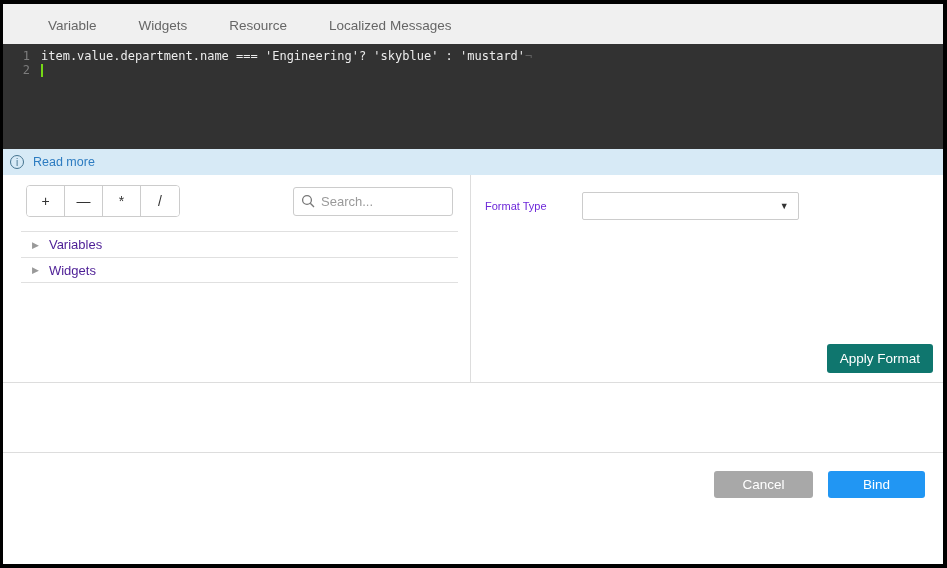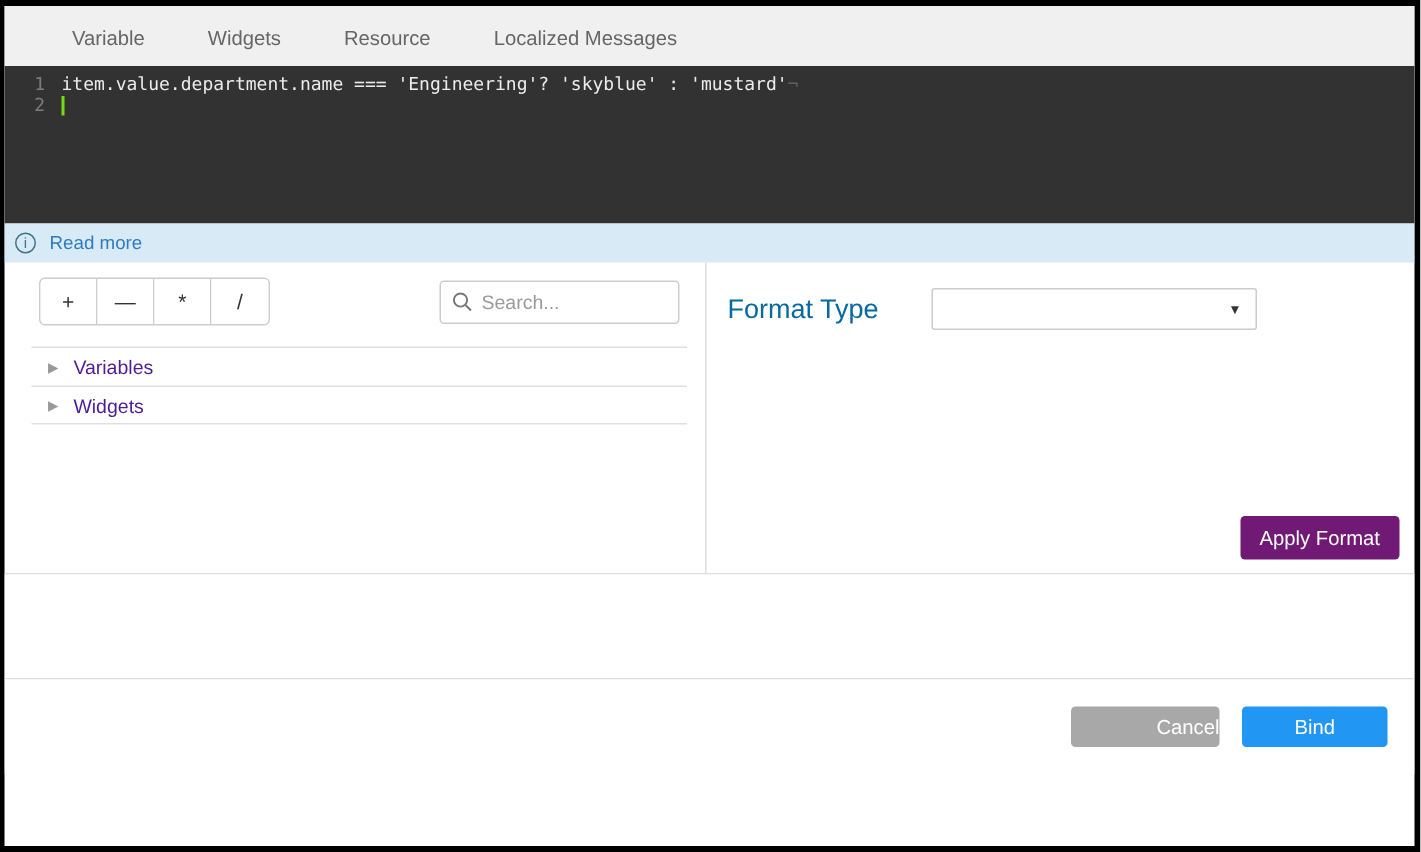--- a/index.html
+++ b/index.html
@@ -105,44 +105,44 @@
   .tree-row {
     height: 26px; display: flex; align-items: center;
     border-top: 1px solid #e0e0e0; cursor: pointer;
   }
   .tree-row:last-child { border-bottom: 1px solid #e0e0e0; }
   .tree-caret { color: #999; font-size: 9px; margin: 0 10px 0 11px; }
   .tree-label { font-size: 13px; color: #4c1d95; }
 
   .right-panel { flex: 1; position: relative; padding: 17px 10px 0 14px; }
   .format-row { display: flex; align-items: center; }
-  .format-label { font-size: 18px; color: #0369a1; }
+  .format-label { font-size: 11px; color: #6d28d9; }
   .format-select {
     margin-left: 35px; width: 217px; height: 28px;
     border: 1px solid #ccc; border-radius: 2px; background: #fff;
     display: flex; align-items: center; justify-content: flex-end;
     padding-right: 9px; cursor: pointer;
   }
   .select-arrow { font-size: 9px; color: #333; }
   .apply-btn {
     position: absolute; right: 10px; bottom: 9px;
-    background: #701a75; color: #fff; border: none; border-radius: 3px;
+    background: #0f766e; color: #fff; border: none; border-radius: 3px;
     font-size: 13.5px; padding: 7px 13px; cursor: pointer;
     font-family: "Liberation Sans", sans-serif;
   }
 
   
   .preview-area { height: 70px; border-bottom: 1px solid #ddd; background: #fff; }
   .footer {
     height: 63px; display: flex; align-items: center; justify-content: flex-end;
     padding-right: 18px; background: #fff;
   }
   .btn { border: none; border-radius: 3px; font-size: 13.5px; color: #fff;
          height: 27px; cursor: pointer; font-family: "Liberation Sans", sans-serif; }
-  .cancel-btn { background: #a8a8a8; width: 99px; margin-right: 15px; text-align: right; }
+  .cancel-btn { background: #a8a8a8; width: 99px; margin-right: 15px; }
   .bind-btn { background: #2196f3; width: 97px; }
 </style>
 </head>
 <body>
 
 <div class="dialog">
 
 
   <div class="tabbar">
     <div class="tab">Variable</div>

